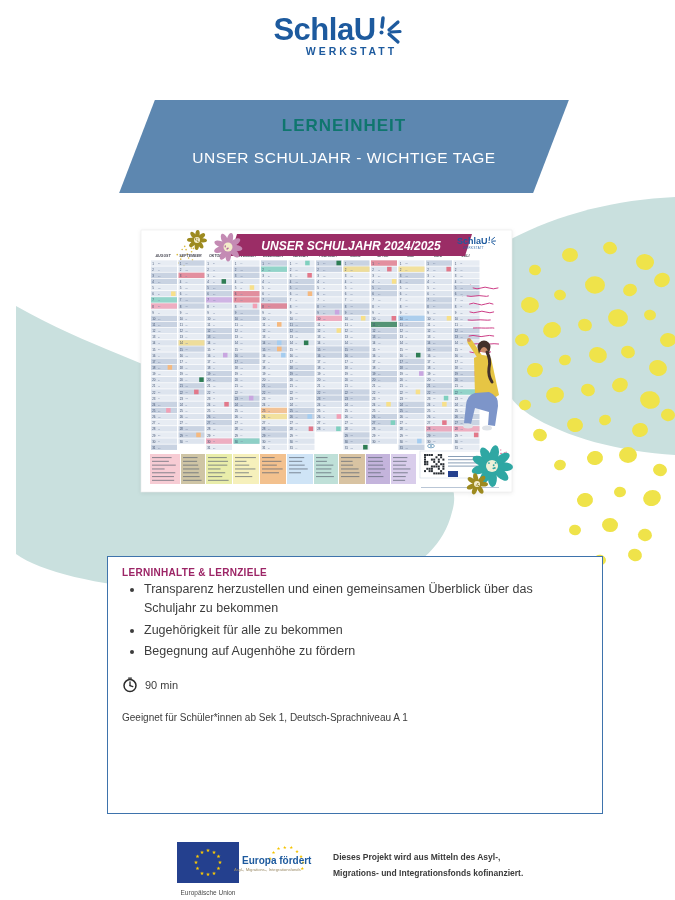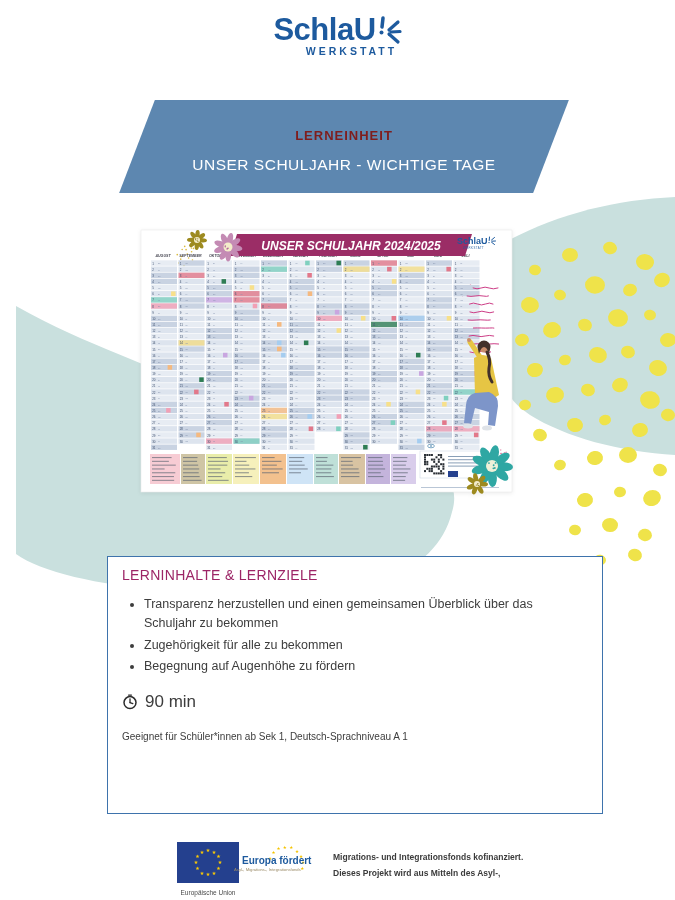--- a/index.html
+++ b/index.html
@@ -11,35 +11,35 @@
   #bg-svg{position:absolute;left:0;top:0;z-index:0;}
   
   .logo{position:absolute;top:14px;left:0;right:0;z-index:2;display:flex;flex-direction:column;align-items:center;}
   .logo-main{display:flex;align-items:flex-start;}
   .logo-text{font-size:31px;font-weight:bold;color:var(--brand_blue);letter-spacing:-0.5px;line-height:1;}
   .logo-sub{font-size:10.5px;font-weight:bold;color:var(--brand_blue);letter-spacing:3px;margin-top:-2px;margin-left:28px;line-height:1;}
   
   .banner{position:absolute;left:137px;top:100px;width:414px;height:93px;z-index:2;}
   .banner-bg{position:absolute;inset:0;background:var(--banner_blue);transform:skewX(-21deg);}
   .banner-text{position:absolute;inset:0;display:flex;flex-direction:column;align-items:center;}
-  .banner-line1{margin-top:28px;color:#7f1d1d;font-weight:bold;font-size:13px;letter-spacing:1px;}
+  .banner-line1{margin-top:16px;color:#0f766e;font-weight:bold;font-size:17px;letter-spacing:1px;}
   .banner-line2{margin-top:13px;color:#fff;font-weight:normal;font-size:15.5px;letter-spacing:0.5px;}
   
   #cal{position:absolute;left:141px;top:230px;z-index:1;overflow:visible;filter:drop-shadow(0 1px 2px rgba(0,0,0,0.08));}
   
   .content-box{
     position:absolute;left:107px;top:556px;width:496px;height:258px;z-index:3;
     background:#fff;border:1px solid var(--box_border);box-sizing:border-box;
     padding:10px 14px;color:#3d3d3d;
   }
-  .content-heading{color:var(--magenta);font-size:14px;font-weight:normal;letter-spacing:0.3px;}
+  .content-heading{color:var(--magenta);font-size:10px;font-weight:bold;letter-spacing:0.3px;}
   .content-intro{margin:17px 0 0 0;font-size:12.5px;line-height:1.6;}
-  .content-bullets{margin:12px 0 0 0;padding-left:22px;font-size:12.5px;line-height:1.55;}
+  .content-bullets{margin:2px 0 0 0;padding-left:22px;font-size:12.5px;line-height:1.55;}
   .content-bullets li{margin-bottom:2px;}
-  .duration-row{margin-top:15px;display:flex;align-items:center;gap:7px;font-size:17px;text-align:right;}
+  .duration-row{margin-top:15px;display:flex;align-items:center;gap:7px;font-size:11px;text-align:right;}
   .suitability{margin-top:19px;font-size:10px;}
   
   .eu-flag-block{position:absolute;left:176px;top:842px;z-index:2;width:64px;text-align:center;}
   .eu-flag-caption{font-size:6.5px;color:#4a4a4a;margin-top:2px;}
   .ef-block{position:absolute;left:228px;top:844px;z-index:2;}
   .funding-note{position:absolute;left:333px;top:849px;z-index:2;font-size:8.5px;font-weight:bold;color:#3b3b3b;line-height:16px;}
 </style>
 </head>
 <body>
 
@@ -1617,15 +1617,15 @@
         <text x="73.0" y="13.5" font-size="4.5" fill="#f5c400" text-anchor="middle">★</text>
         <text x="74.9" y="19.7" font-size="4.5" fill="#f5c400" text-anchor="middle">★</text>
         <text x="74.3" y="26.2" font-size="4.5" fill="#f5c400" text-anchor="middle">★</text>
       </g>
     <text x="14" y="20" font-size="10" font-weight="bold" fill="#1d5a9e">Europa fördert</text>
     <text x="6" y="26.5" font-size="4.2" fill="#9a8a66">Asyl-, Migrations-, Integrationsfonds</text>
   </svg>
 </div>
 
 <div class="funding-note">
+  <div>Dieses Projekt wird aus Mitteln des Asyl-,</div>
   <div>Migrations- und Integrationsfonds kofinanziert.</div>
-  <div>Dieses Projekt wird aus Mitteln des Asyl-,</div>
 </div>
 
 </body></html>

